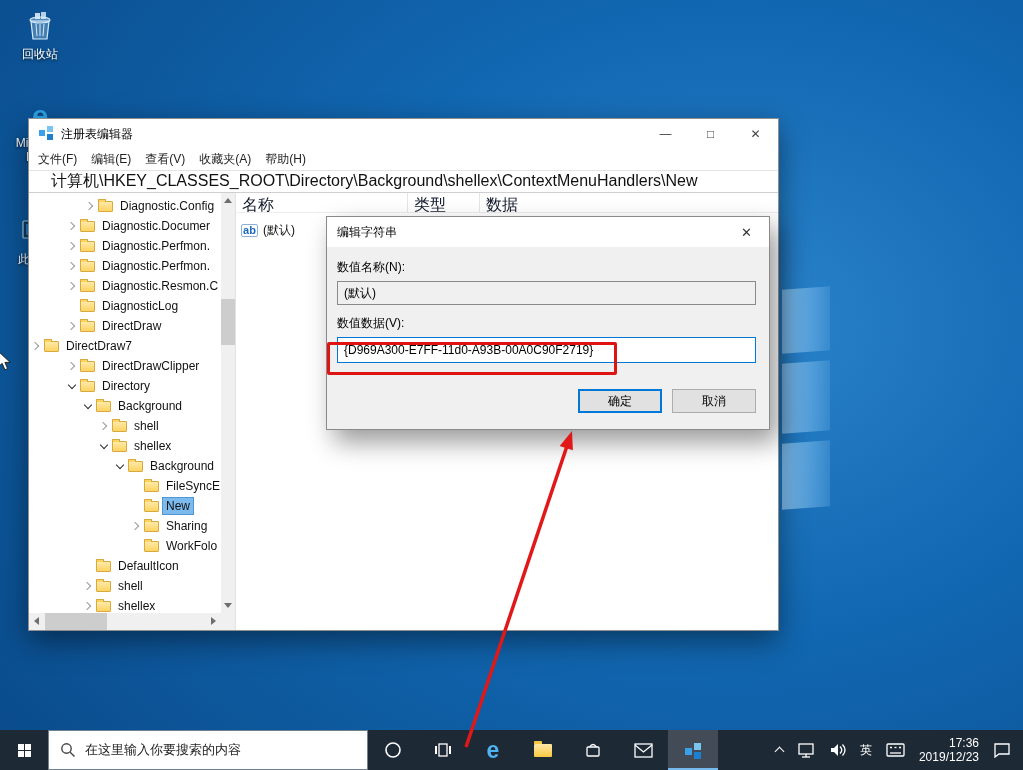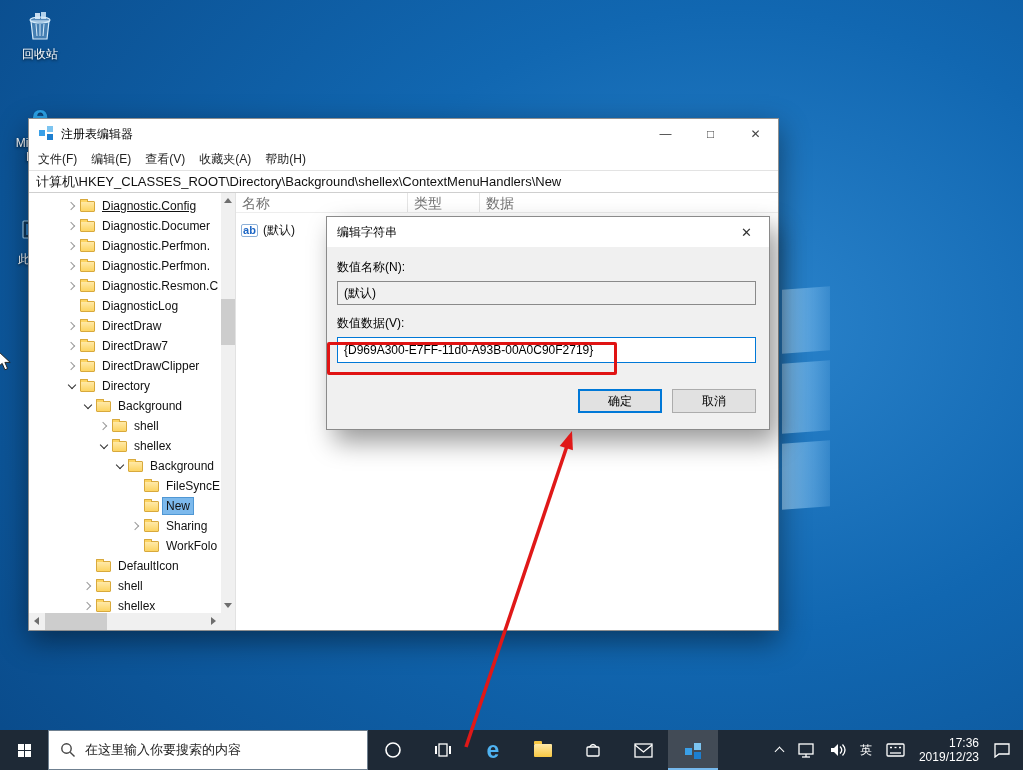--- a/index.html
+++ b/index.html
@@ -24,21 +24,21 @@
   
   .regedit { position:absolute; left:28px; top:118px; width:751px; height:513px; background:#fff;
     border:1px solid #8f8f8f; box-shadow:0 10px 28px rgba(0,0,0,.45); z-index:2; }
   .titlebar { height:30px; display:flex; align-items:center; background:#fff; padding-left:9px; }
   .title-text { font-size:12px; color:#000; margin-left:7px; }
   .win-btns { margin-left:auto; display:flex; height:100%; }
   .win-btn { width:45px; display:flex; align-items:center; justify-content:center; font-size:12px; color:#444; }
   .menubar { height:21px; display:flex; align-items:center; background:#fff; font-size:12px; color:#222; padding-left:2px; }
   .menu-item { padding:2px 7px; cursor:default; }
   .addressbar { height:23px; border-top:1px solid #e3e3e3; border-bottom:1px solid #cfcfcf;
-    display:flex; align-items:center; padding:0 7px; font-size:13px; color:#111; background:#fff; }
+    display:flex; align-items:center; padding:0 22px; font-size:16px; color:#111; background:#fff; }
   .reg-body { position:absolute; top:74px; left:0; right:0; bottom:0; display:flex; }
   .tree-pane { position:relative; width:207px; border-right:1px solid #e2e2e2; overflow:hidden; background:#fff; }
   .tree-items { position:absolute; top:3px; left:0; right:14px; }
   .tree-item { height:20px; display:flex; align-items:center; font-size:12px; color:#111; white-space:nowrap; }
   .chev-box { width:14px; flex:none; display:flex; align-items:center; justify-content:center; }
   .chev { width:6px; height:6px; border-right:1.4px solid #9a9a9a; border-bottom:1.4px solid #9a9a9a;
     transform:rotate(-45deg); margin-left:-2px; }
   .chev.down { border-color:#2f2f2f; transform:rotate(45deg); margin-top:-3px; margin-left:0; }
   .folder { width:15px; height:11px; position:relative; background:linear-gradient(#ffe9a8,#fcd462);
     border:1px solid #d8a93c; border-radius:1px; margin:0 4px 0 1px; flex:none; }
@@ -53,21 +53,21 @@
   .sb-down { position:absolute; bottom:5px; left:3px; width:0; height:0;
     border-left:4px solid transparent; border-right:4px solid transparent; border-top:5px solid #6e6e6e; }
   .hsb { position:absolute; left:0; right:14px; bottom:0; height:17px; background:#f0f0f0; }
   .hsb-thumb { position:absolute; left:16px; top:0; height:17px; width:62px; background:#cdcdcd; }
   .sb-left { position:absolute; left:5px; top:4px; width:0; height:0;
     border-top:4px solid transparent; border-bottom:4px solid transparent; border-right:5px solid #6e6e6e; }
   .sb-right { position:absolute; right:5px; top:4px; width:0; height:0;
     border-top:4px solid transparent; border-bottom:4px solid transparent; border-left:5px solid #6e6e6e; }
   .sb-corner { position:absolute; right:0; bottom:0; width:14px; height:17px; background:#f0f0f0; }
   .list-pane { position:relative; flex:1; background:#fff; }
-  .list-header { display:flex; height:20px; border-bottom:1px solid #ededed; font-size:14px; color:#737373; }
+  .list-header { display:flex; height:20px; border-bottom:1px solid #ededed; font-size:16px; color:#0f172a; }
   .col { padding:2px 6px; border-right:1px solid #e5e5e5; overflow:hidden; white-space:nowrap; }
   .col-0 { width:172px; } .col-1 { width:72px; } .col-2 { flex:1; border-right:none; }
   .list-row { display:flex; align-items:center; height:20px; font-size:12px; color:#111; padding-left:5px; margin-top:7px; }
   .ab-icon { width:17px; height:13px; border:1px solid #8cb0d8; background:#fff; color:#1d66c4;
     font-size:11px; font-weight:bold; display:flex; align-items:center; justify-content:center;
     margin-right:5px; border-radius:2px; flex:none;text-align:center; }
 
   
   .dialog { position:absolute; left:326px; top:216px; width:444px; height:214px; background:#f0f0f0;
     border:1px solid #8a8a8a; box-shadow:8px 12px 24px rgba(0,0,0,.4); z-index:3; }
@@ -174,21 +174,21 @@
         <span class="menu-item">查看(V)</span>
         <span class="menu-item">收藏夹(A)</span>
         <span class="menu-item">帮助(H)</span>
       </div>
     <div class="addressbar">
       <span>计算机\HKEY_CLASSES_ROOT\Directory\Background\shellex\ContextMenuHandlers\New</span>
     </div>
     <div class="reg-body">
       <div class="tree-pane">
         <div class="tree-items">
-            <div class="tree-item" style="padding-left: 36px; text-decoration: underline;">
+            <div class="tree-item" style="padding-left: 54px;">
               <span class="chev-box">
                 <span class="chev"></span>
               </span>
               <span class="folder"></span>
               <span class="tree-label">Diagnostic.Config</span>
             </div>
             <div class="tree-item" style="padding-left: 36px;">
               <span class="chev-box">
                 <span class="chev"></span>
               </span>
@@ -221,21 +221,21 @@
               <span class="folder"></span>
               <span class="tree-label">DiagnosticLog</span>
             </div>
             <div class="tree-item" style="padding-left: 36px; text-align: center;">
               <span class="chev-box">
                 <span class="chev"></span>
               </span>
               <span class="folder"></span>
               <span class="tree-label">DirectDraw</span>
             </div>
-            <div class="tree-item" style="padding-left: 36px;">
+            <div class="tree-item" style="">
               <span class="chev-box">
                 <span class="chev"></span>
               </span>
               <span class="folder"></span>
               <span class="tree-label">DirectDraw7</span>
             </div>
             <div class="tree-item" style="padding-left: 36px;">
               <span class="chev-box">
                 <span class="chev"></span>
               </span>

